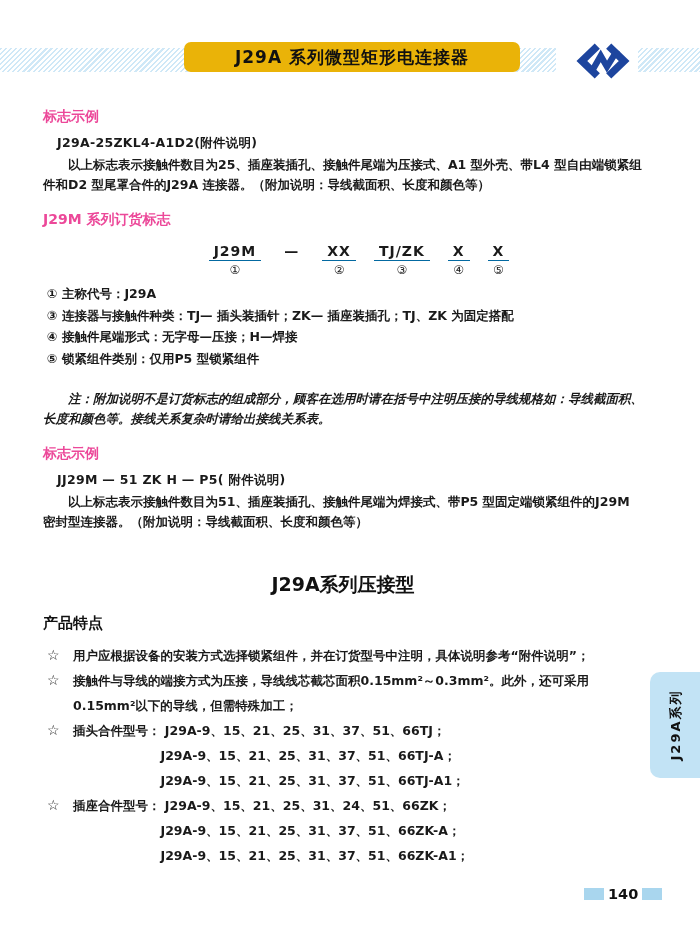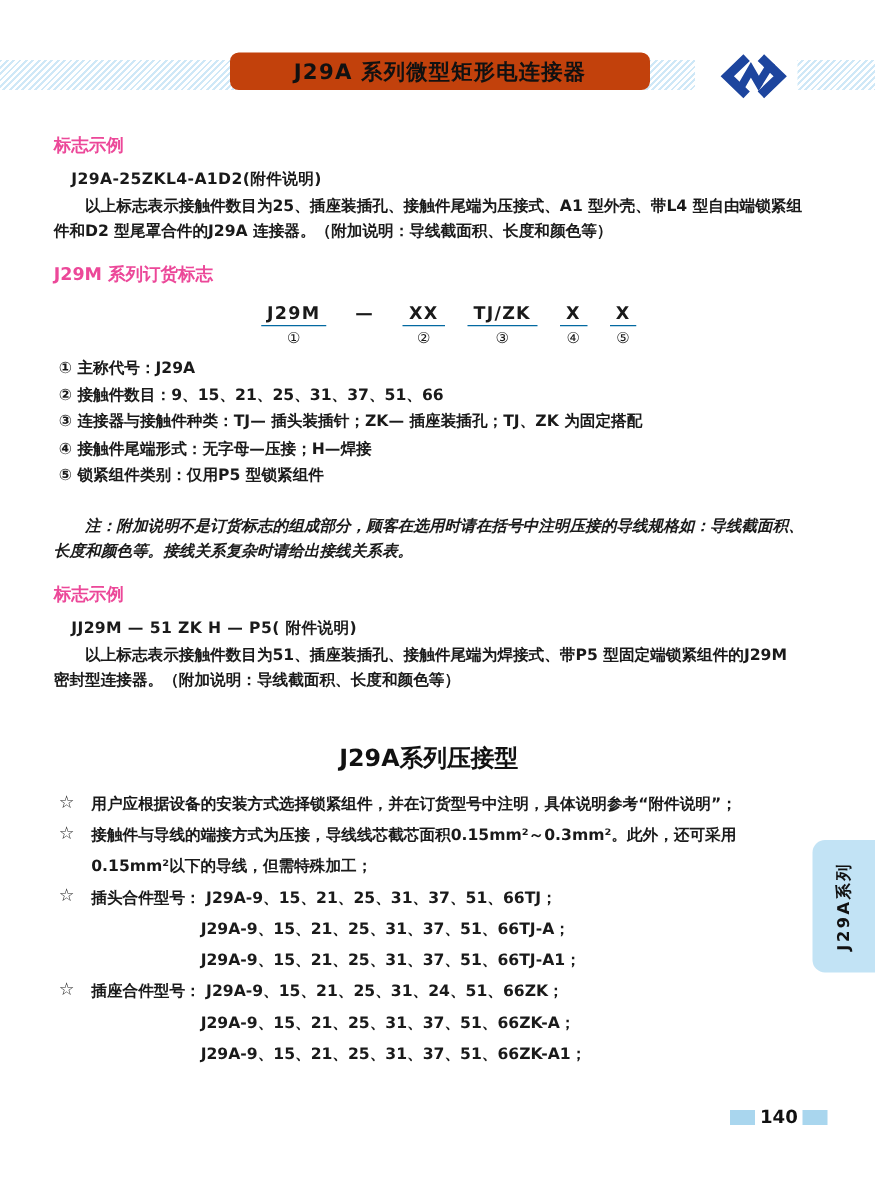--- a/index.html
+++ b/index.html
@@ -11,21 +11,21 @@
   .page{position:relative;width:700px;height:943px;background:#fff;overflow:hidden;}
 
   
   .header-band{
     position:absolute;top:48px;left:0;width:700px;height:24px;
     background:repeating-linear-gradient(135deg,#cfe8f7 0px,#cfe8f7 1.6px,#ffffff 1.6px,#ffffff 3.6px);
   }
   .logo-gap{position:absolute;top:38px;left:556px;width:82px;height:40px;background:#fff;}
   .title-box{
     position:absolute;top:42px;left:184px;width:336px;height:30px;
-    background:#c2410c;border-radius:7px;
+    background:#eab308;border-radius:7px;
     display:flex;align-items:center;justify-content:center;
     font-weight:bold;font-size:17px;letter-spacing:1px;color:#111;
   }
   .brand-logo{position:absolute;top:41px;left:574px;width:58px;height:40px;}
 
   
   .content{position:absolute;top:92px;left:43px;width:600px;}
   .note{font-style:italic;font-weight:600;font-size:12.5px;line-height:20px;text-indent:2em;margin:6px 0 0 0;}
   .note2{margin-top:20px;}
   h3.sec{font-size:14px;font-weight:bold;margin:16px 0 0 0;color:#ec4899;}
@@ -114,33 +114,33 @@
         <span class="pn">④</span>
       </div>
       <div class="part">
         <span class="pt">X</span>
         <span class="pn">⑤</span>
       </div>
     </div>
 
     <div class="olist">
       <div>① 主称代号：J29A</div>
-      <div>② 接触件数目：9、15、21、25、31、37、51、66</div>
       <div>③ 连接器与接触件种类：TJ— 插头装插针；ZK— 插座装插孔；TJ、ZK 为固定搭配</div>
       <div>④ 接触件尾端形式：无字母—压接；H—焊接</div>
       <div>⑤ 锁紧组件类别：仅用P5 型锁紧组件</div>
     </div>
 
     <p class="note note2">注：附加说明不是订货标志的组成部分，顾客在选用时请在括号中注明压接的导线规格如：导线截面积、长度和颜色等。接线关系复杂时请给出接线关系表。</p>
 
     <h3 class="sec">标志示例</h3>
     <div class="codeline">JJ29M — 51 ZK H — P5( 附件说明)</div>
     <p class="desc">以上标志表示接触件数目为51、插座装插孔、接触件尾端为焊接式、带P5 型固定端锁紧组件的J29M 密封型连接器。（附加说明：导线截面积、长度和颜色等）</p>
 
     <h2 class="crimp-title">J29A系列压接型</h2>
+    <h3 class="feat-head">产品特点</h3>
 
     <div class="features">
 
       <div class="feat">
         <span class="star">☆</span>
         <div class="ftxt">
           <span>用户应根据设备的安装方式选择锁紧组件，并在订货型号中注明，具体说明参考“附件说明”；</span>
         </div>
       </div>
 

